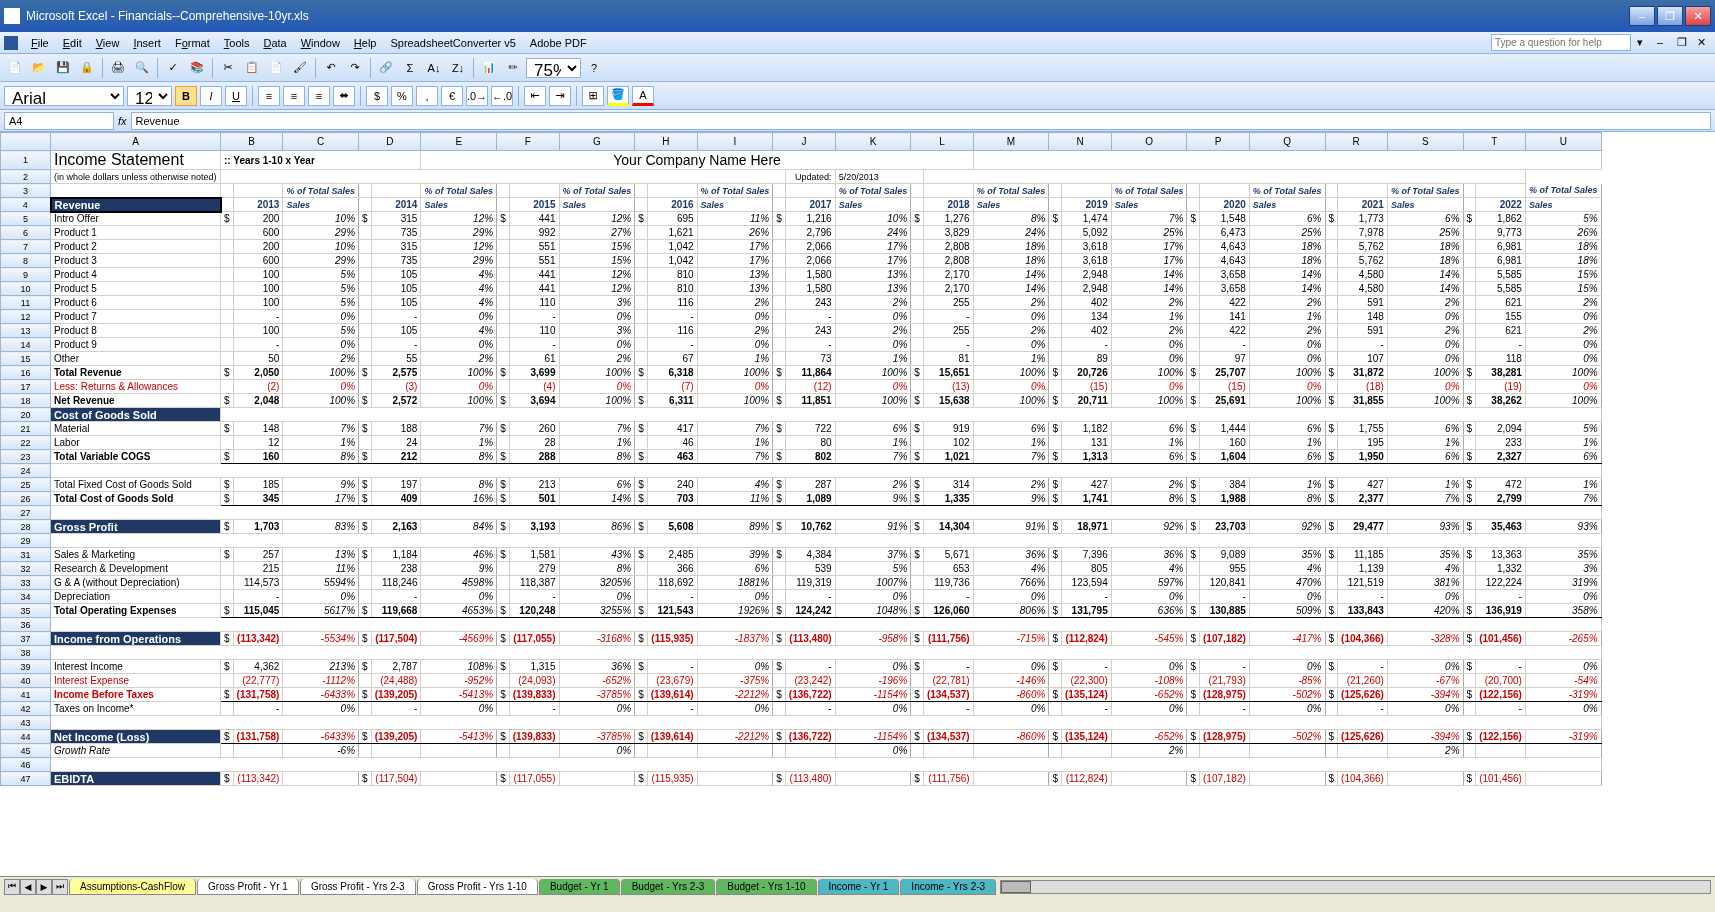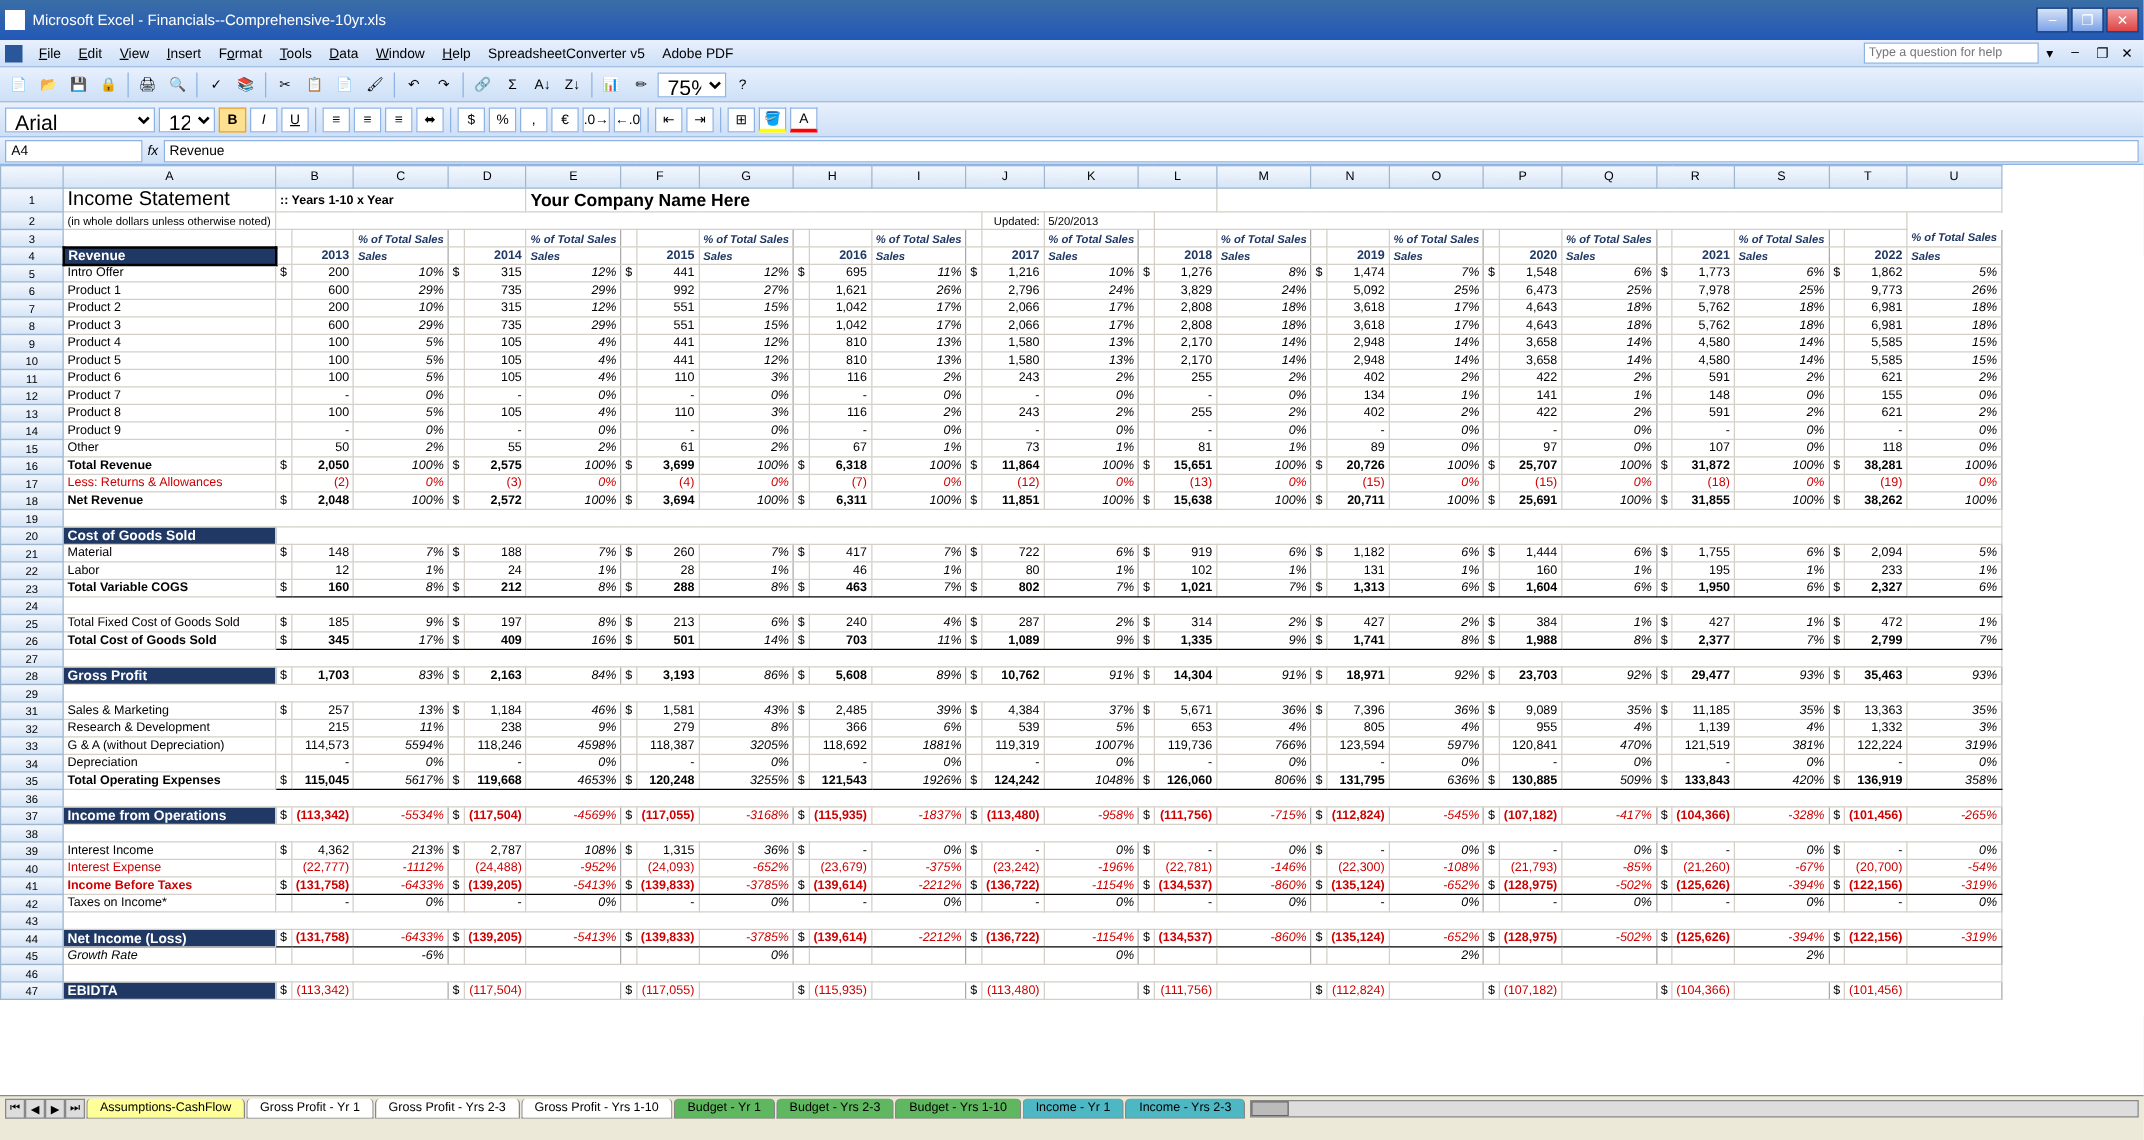--- a/index.html
+++ b/index.html
@@ -180,21 +180,21 @@
           <th class="colhdr" colspan="1">Q</th>
           <th class="colhdr" colspan="2">R</th>
           <th class="colhdr" colspan="1">S</th>
           <th class="colhdr" colspan="2">T</th>
           <th class="colhdr" colspan="1">U</th>
         </tr>
         <tr>
           <th class="rowhdr">1</th>
 <td style="font-size:16px;font-weight:normal">Income Statement</td>
 <td colspan="5" style="font-weight:bold">:: Years 1-10 x Year</td>
-<td colspan="12" style="font-size:14px;font-weight:bold;text-align:left">Your Company Name Here</td>
+<td colspan="12" style="font-size:14px;font-weight:normal;text-align:center">Your Company Name Here</td>
 <td colspan="13"></td>
         </tr>
         <tr>
           <th class="rowhdr">2</th>
 <td style="font-size:9px">(in whole dollars unless otherwise noted)</td>
 <td colspan="13"></td>
 <td class="num" style="font-size:9px">Updated:</td>
 <td colspan="2" style="font-size:9px">5/20/2013</td>
 <td colspan="13"></td>
         </tr>
@@ -734,24 +734,20 @@
       <td class="num ital colline  bt">100%</td>
           <td class="bt">$</td>
       <td class="num bold  bt">25,691</td>
       <td class="num ital colline  bt">100%</td>
           <td class="bt">$</td>
       <td class="num bold  bt">31,855</td>
       <td class="num ital colline  bt">100%</td>
           <td class="bt">$</td>
       <td class="num bold  bt">38,262</td>
       <td class="num ital colline  bt">100%</td>
-        </tr>
-        <tr>
-          <th class="rowhdr">19</th>
-          <td colspan="31"></td>
         </tr>
         <tr>
           <th class="rowhdr">20</th>
           <td class="sect">Cost of Goods Sold</td>
           <td colspan="30"></td>
         </tr>
         <tr>
           <th class="rowhdr">21</th>
           <td class="">Material</td>
           <td class="">$</td>

